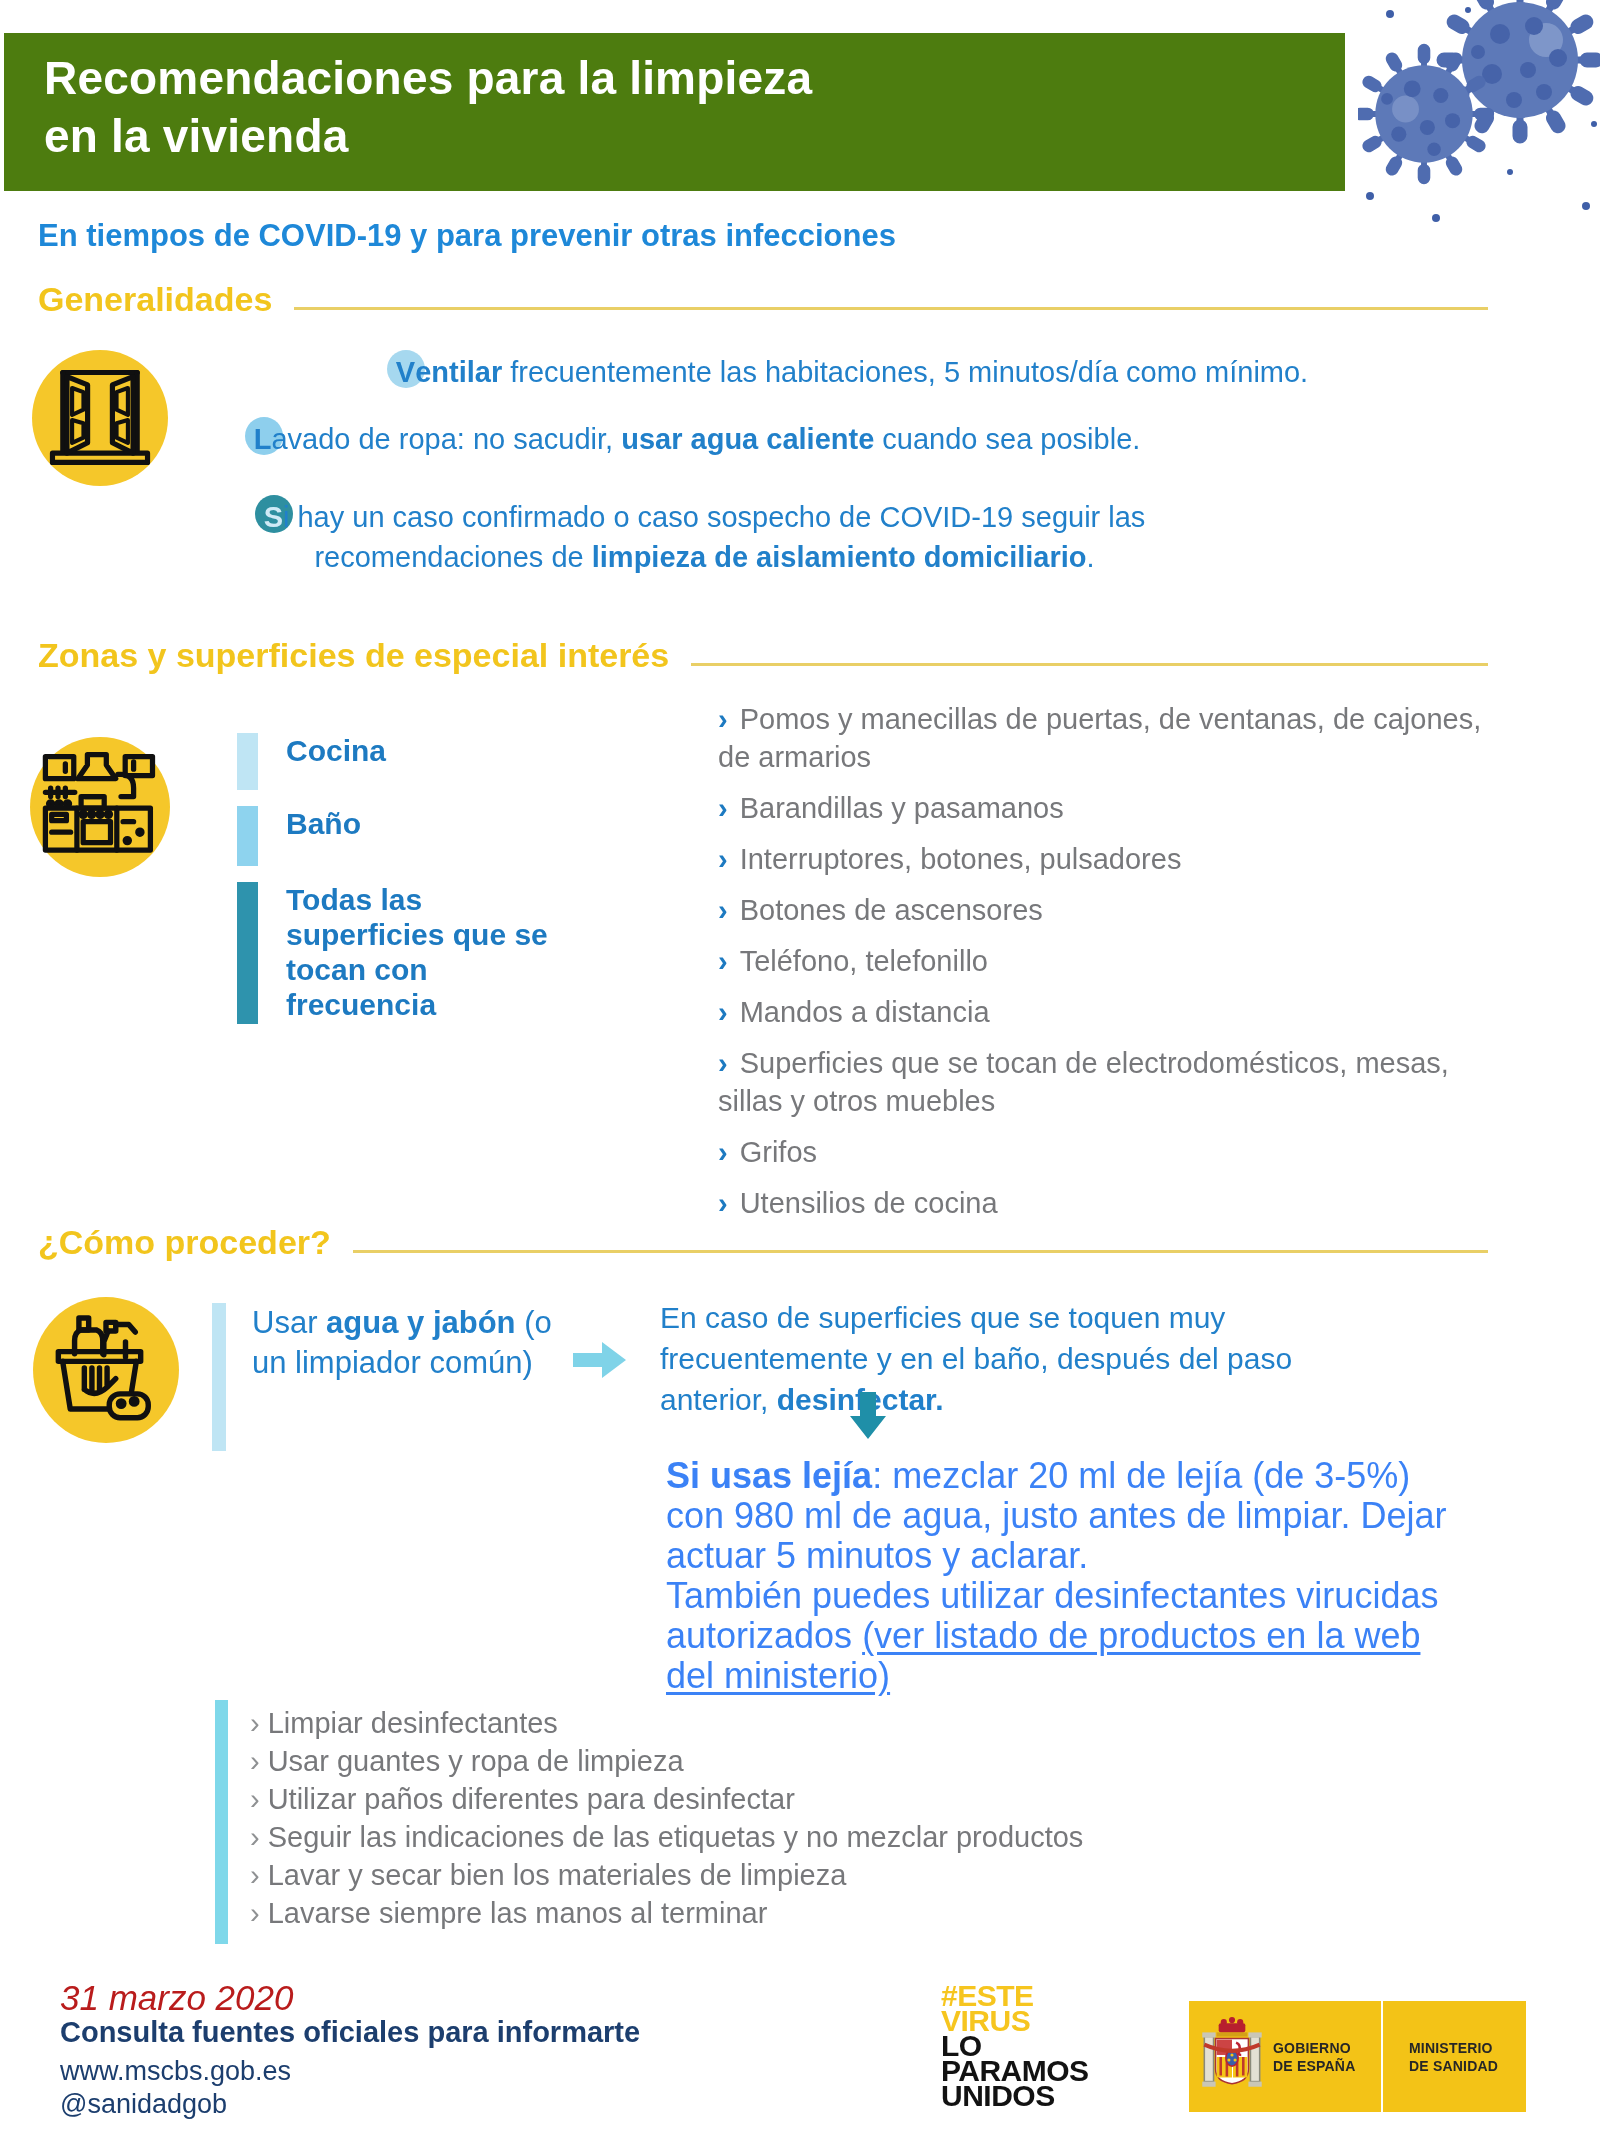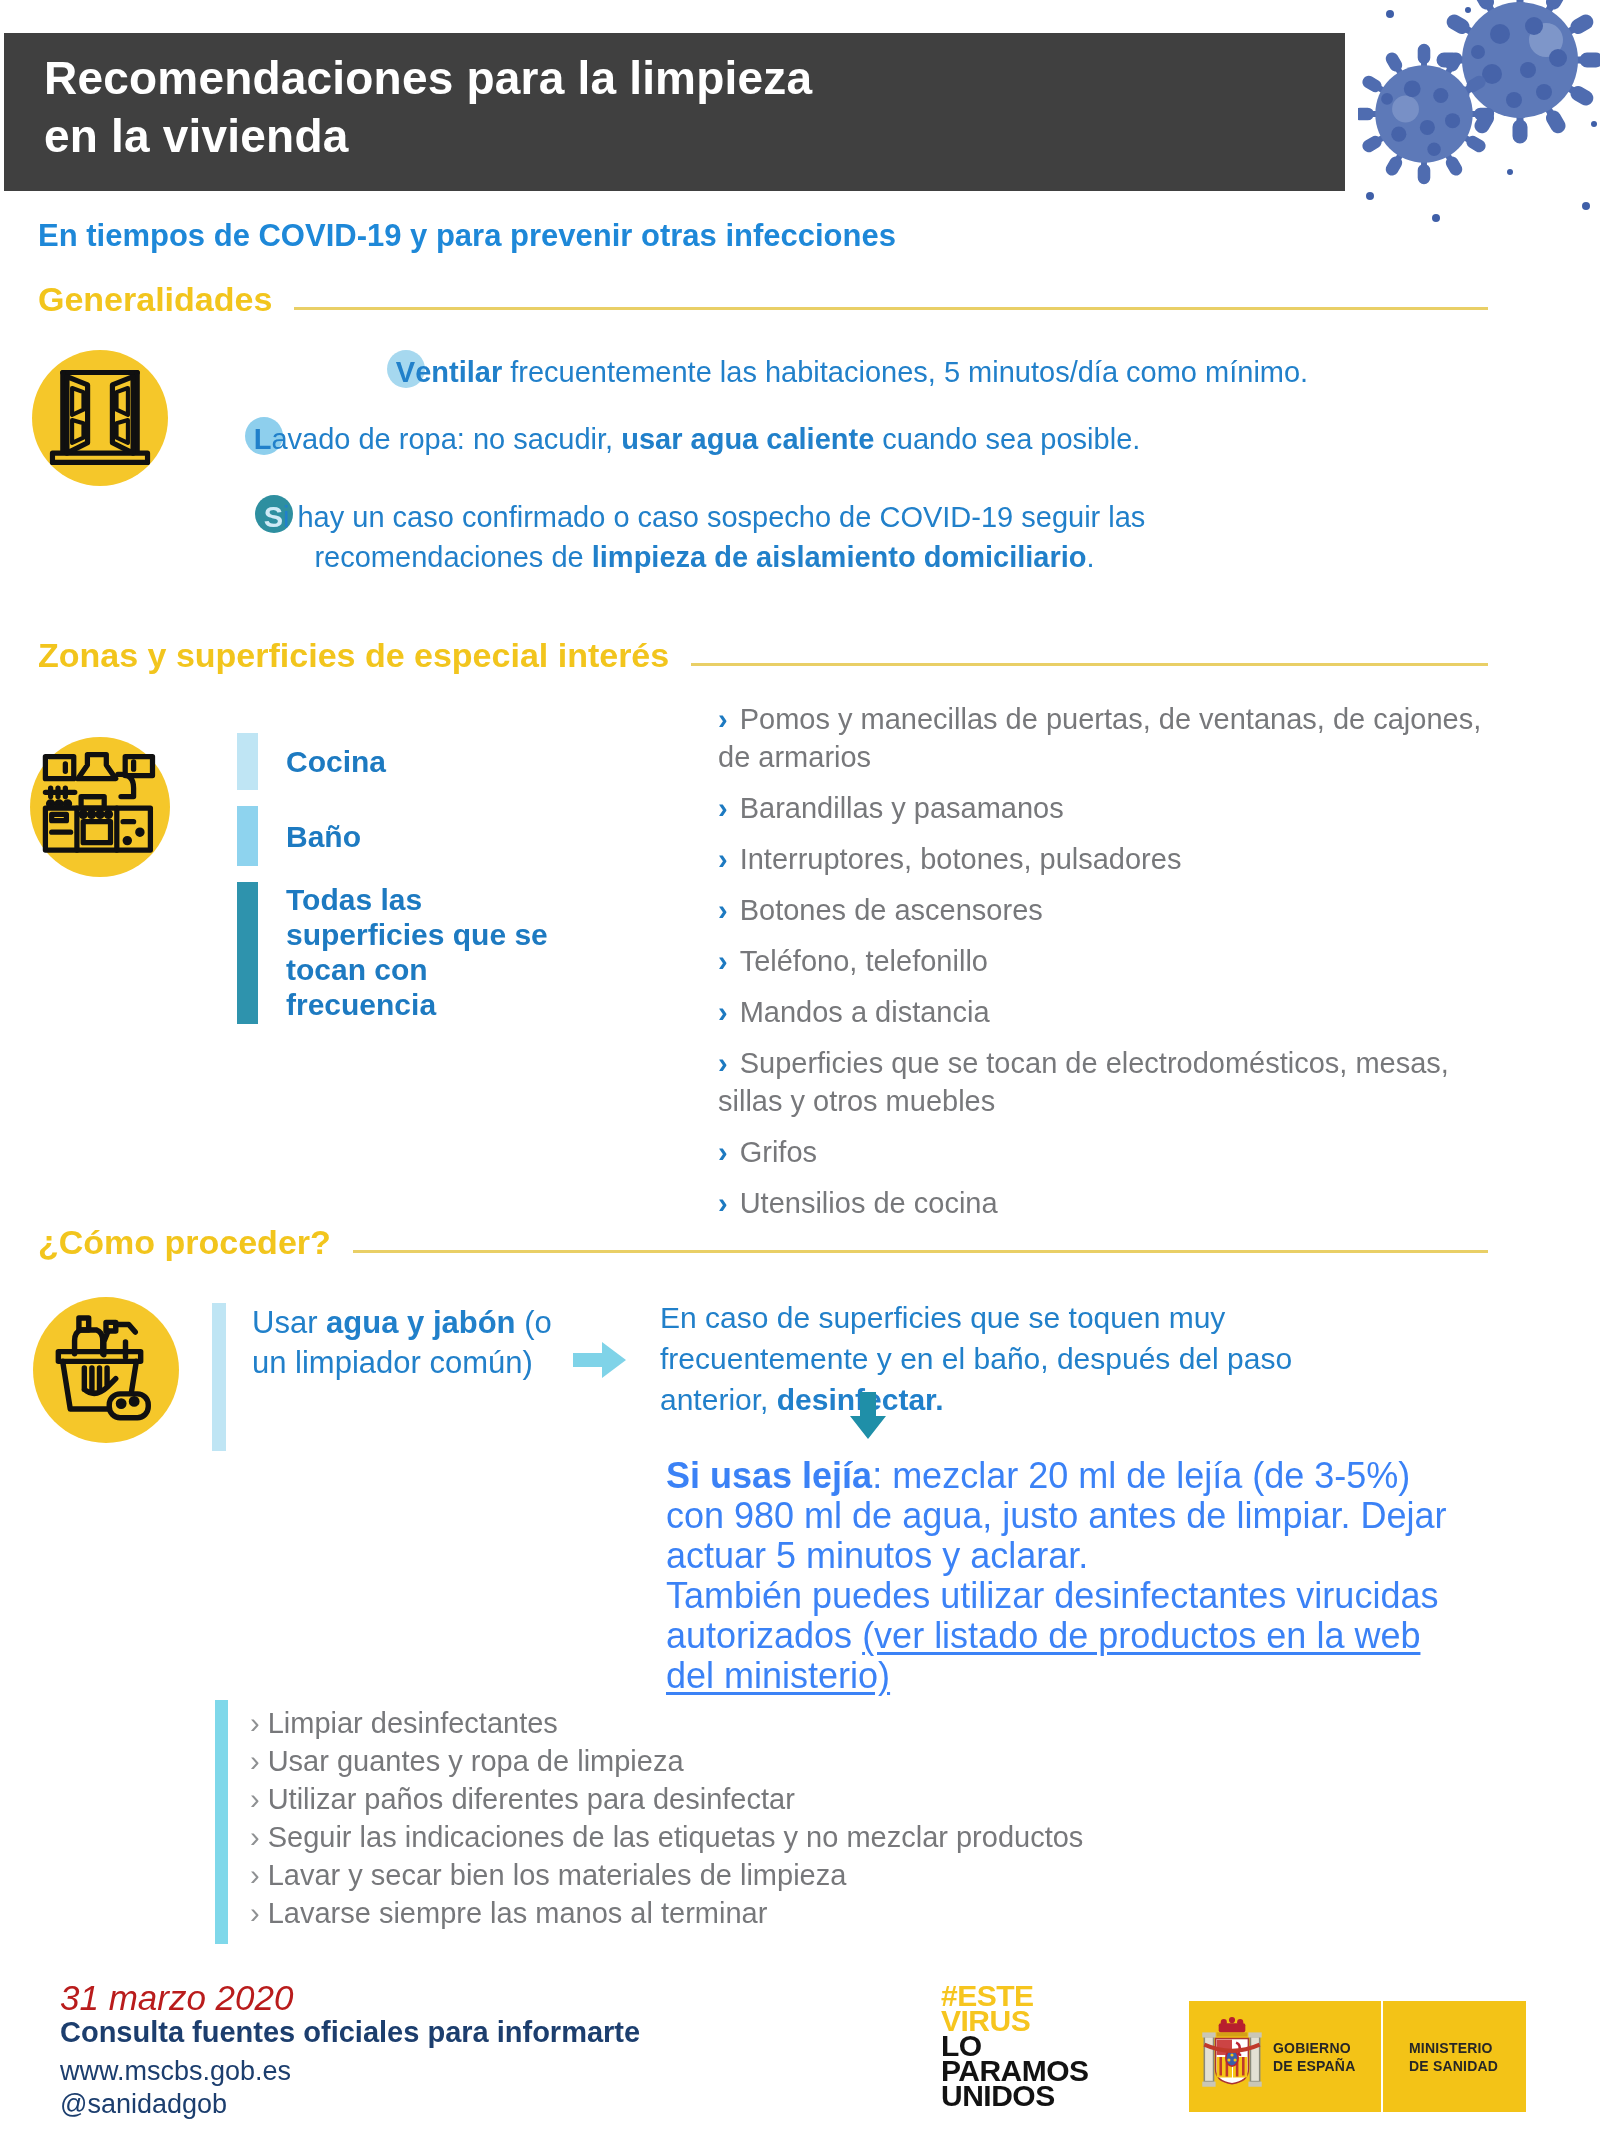--- a/index.html
+++ b/index.html
@@ -1,21 +1,21 @@
 <!DOCTYPE html>
 <html><head>
 <meta charset="utf-8">
 <style>
   html,body{margin:0;padding:0;background:#ffffff;}
   body{width:1600px;height:2133px;position:relative;overflow:hidden;
        font-family:"Liberation Sans","DejaVu Sans",sans-serif;}
 
   
   .banner{position:absolute;left:4px;top:33px;width:1341px;height:158px;
-          background:#404040;color:#ffffff;box-sizing:border-box;padding:16px 0 0 40px;}
+          background:#4d7c0f;color:#ffffff;box-sizing:border-box;padding:16px 0 0 40px;}
   .banner h1{margin:0;font-size:46px;line-height:58px;font-weight:700;letter-spacing:.2px;}
   .virus-art{position:absolute;left:1358px;top:0;width:242px;height:232px;}
 
   .subtitle{position:absolute;left:38px;top:218px;font-size:31px;font-weight:700;color:#1e88d8;}
 
   
   .sec-head{position:absolute;left:38px;width:1450px;display:flex;align-items:flex-end;}
   .sec-head h2{margin:0;font-size:34px;font-weight:700;color:#f2c51d;white-space:nowrap;text-align:center;}
   .sec-head .rule{flex:1;height:3px;background:#e9cf66;margin:0 0 9px 22px;}
   #head-generalidades{top:280px;}
@@ -41,21 +41,21 @@
   .lead{position:relative;display:inline-block;font-weight:700;}
   .lead::before{content:'';position:absolute;left:-9px;top:-2px;width:38px;height:38px;
                 border-radius:50%;z-index:-1;}
   .lead--light::before{background:#a6d8ef;}
   .lead--mid::before{background:#8ecfed;}
   .lead--teal{color:#cfeaf6;}
   .lead--teal::before{background:#2e8fa0;}
 
   
   .zone-labels{position:absolute;left:237px;top:733px;width:470px;}
-  .zone-item{display:flex;align-items:center;}
+  .zone-item{display:flex;}
   .zone-item + .zone-item{margin-top:16px;}
   .zone-bar{width:21px;flex:0 0 21px;margin-right:28px;}
   .zone-bar--pale{height:57px;background:#bfe5f4;}
   .zone-bar--light{height:60px;background:#8ed3ee;}
   .zone-bar--teal{height:142px;background:#2e93ad;}
   .zone-label{font-size:30px;line-height:35px;font-weight:700;color:#1d7ac1;max-width:300px;}
   .zone-item--tall{align-items:flex-start;}
 
   .surface-list{position:absolute;left:718px;top:700px;width:775px;margin:0;padding:0;
                 list-style:none;font-size:29px;line-height:38px;color:#77787b;}

